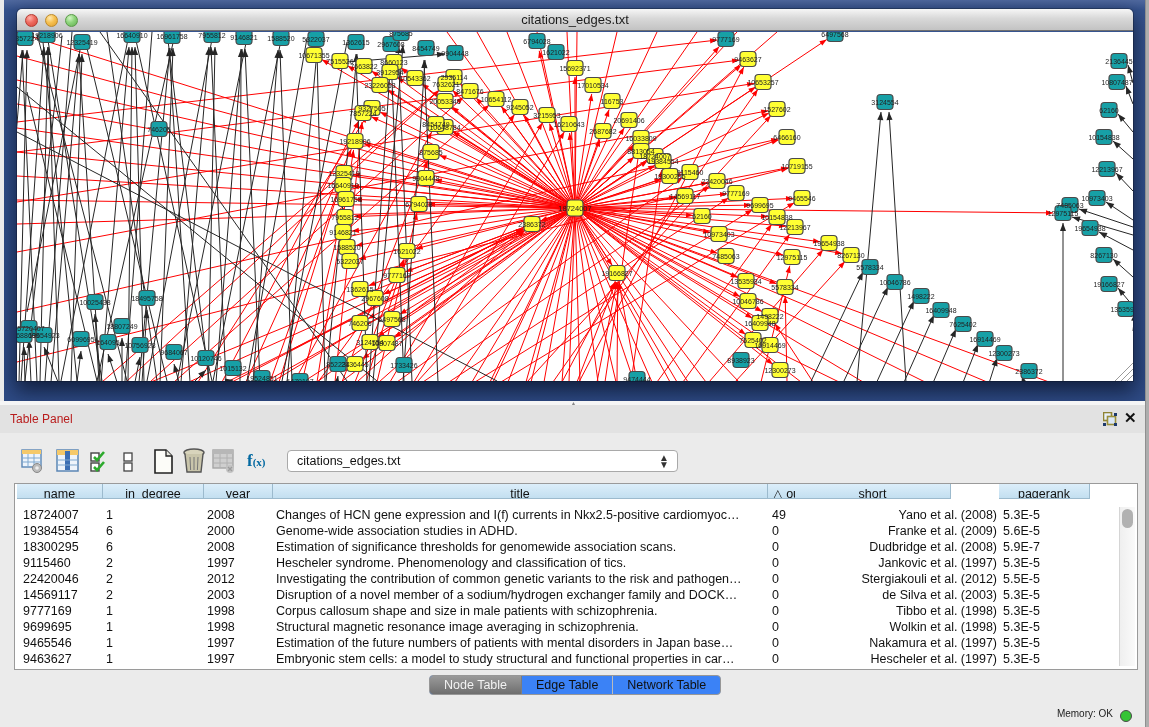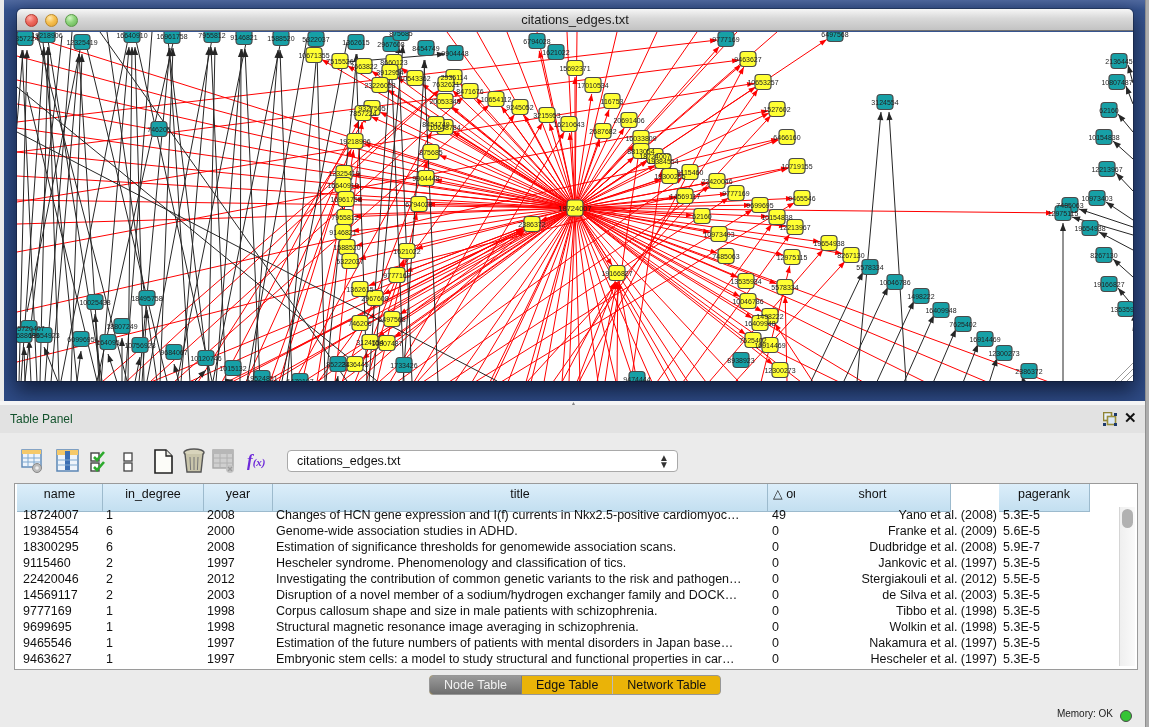--- a/index.html
+++ b/index.html
@@ -7,38 +7,38 @@
 #tbar{position:absolute;left:0;top:0;width:100%;height:22px;border-radius:5px 5px 0 0;background:linear-gradient(#f6f6f6,#d8d8d8 45%,#c3c3c3);border-bottom:1px solid #6f6f6f}
 #tbar .ttl{position:absolute;left:0;right:0;top:3px;text-align:center;font-size:13px;color:#1c1c1c}
 .tl{position:absolute;top:5px;width:13px;height:13px;border-radius:50%}
 #tl1{left:8px;background:radial-gradient(circle at 35% 28%,#ffb1a9,#ee6a5f 45%,#d3473a);border:1px solid #b63b31}
 #tl2{left:28px;background:radial-gradient(circle at 35% 28%,#ffe9b0,#f6c04f 45%,#dd9e2f);border:1px solid #bf8a28}
 #tl3{left:48px;background:radial-gradient(circle at 35% 28%,#d2f5c3,#8cd47a 45%,#64ad52);border:1px solid #5a9a48}
 #cnv{position:absolute;left:0;top:23px;width:1116px;height:349px;background:#fff;overflow:hidden}
 #rstrip{position:absolute;left:1145px;top:0;width:4px;height:727px;background:#adadad;border-left:1px solid #8f8f8f}
 #grip{position:absolute;left:0;top:401px;width:1145px;height:4px;background:#f5f5f5}
 #phead{position:absolute;left:0;top:405px;width:1145px;height:28px;background:#e2e2e2}
-#phead .t{position:absolute;left:10px;top:7px;font-size:12px;color:#14532d}
+#phead .t{position:absolute;left:10px;top:7px;font-size:12px;color:#b91c1c}
 #ptool{position:absolute;left:0;top:433px;width:1145px;height:50px;background:#ebebeb}
 #tblwrap{position:absolute;left:14px;top:483px;width:1124px;height:187px;background:#fff;border:1px solid #9a9a9a}
-.hcell{position:absolute;top:0;height:28px;background:linear-gradient(#dceefa,#c3dff0);border-right:1px solid #9cbacd;border-bottom:1px solid #9cbacd;font-size:12.5px;color:#111;text-align:center;line-height:21px;overflow:hidden}
+.hcell{position:absolute;top:0;height:15px;background:linear-gradient(#dceefa,#c3dff0);border-right:1px solid #9cbacd;border-bottom:1px solid #9cbacd;font-size:12.5px;color:#111;text-align:center;line-height:21px;overflow:hidden}
 .row{position:absolute;left:0;width:1105px;height:16px;font-size:12.5px;color:#111;white-space:nowrap}
 .c0{position:absolute;left:8px}.c1{position:absolute;left:91px}.c2{position:absolute;left:192px}.c3{position:absolute;left:261px}.c4{position:absolute;left:757px}.c5{position:absolute;left:826px;width:156px;text-align:right}.c6{position:absolute;left:988px}
 #vsb{position:absolute;left:1104px;top:23px;width:16px;height:159px;background:linear-gradient(90deg,#efefef,#fafafa);border-left:1px solid #d5d5d5}
 #vsb .th{position:absolute;left:2px;top:2px;width:11px;height:19px;background:#b1b1b1;border-radius:6px}
-#tabs{position:absolute;left:429px;top:675px;height:20px;border:1px solid #979797;border-radius:4px;background:#eab308;display:flex;overflow:hidden}
+#tabs{position:absolute;left:429px;top:675px;height:20px;border:1px solid #979797;border-radius:4px;background:#3b82f6;display:flex;overflow:hidden}
 #tabs div{font-size:12.5px;color:#111;line-height:18px;padding:0 14px}
 #tabs .sel{background:linear-gradient(#9a9a9a,#6e6e6e);color:#f2f2f2;border-right:1px solid #7d7d7d}
 #tabs .sep{border-left:1px solid #bbb;padding:0}
 #mem{position:absolute;right:36px;top:708px;font-size:10px;color:#222}
 #memdot{position:absolute;left:1120px;top:710px;width:12px;height:12px;border-radius:50%;background:#35c435;border:1.5px solid #4a4a4a}
 .icn{position:absolute;top:16px}
 #combo{position:absolute;left:287px;top:17px;width:391px;height:22px;background:#fff;border:1px solid #a9a9a9;border-radius:4px;font-size:12.5px;color:#111;line-height:20px;padding-left:9px}
 #combo .ar{position:absolute;right:8px;top:3px;font-size:10px;color:#333;line-height:7px}
-#fx{position:absolute;left:247px;top:18px;font-family:"Liberation Serif",serif;font-style:italic;font-size:17px;font-weight:bold;color:#6d28d9}
+#fx{position:absolute;left:247px;top:18px;font-family:"Liberation Serif",serif;font-size:17px;font-weight:bold;color:#0369a1}
 #fx span{font-size:11px}
 #flo{position:absolute;left:1103px;top:412px;width:14px;height:14px}
 #clo{position:absolute;left:1124px;top:409px;font-size:15px;font-weight:bold;color:#111}
 #gripmark{position:absolute;left:570px;top:400px;font-size:7px;color:#888}
 </style></head><body>
 <div id="desk">
   <div id="win">
     <div id="cnv">
 <svg width="1116" height="350" viewBox="0 0 1116 350" style="position:absolute;left:0;top:0">
 <g stroke="#f00" stroke-width="1" fill="none">

